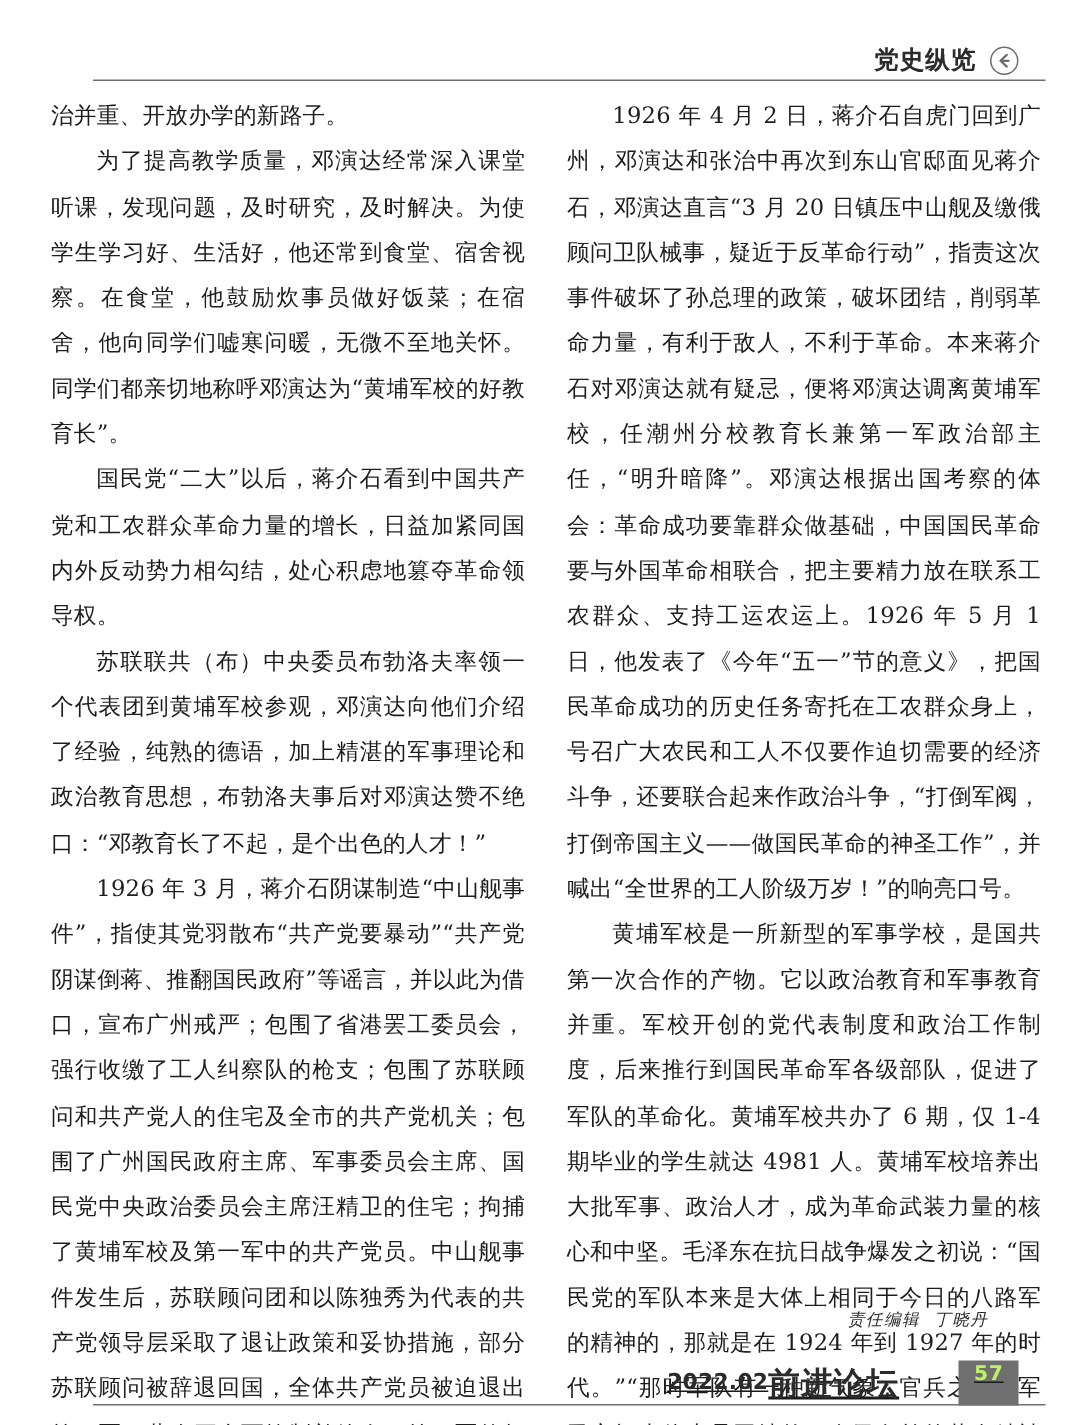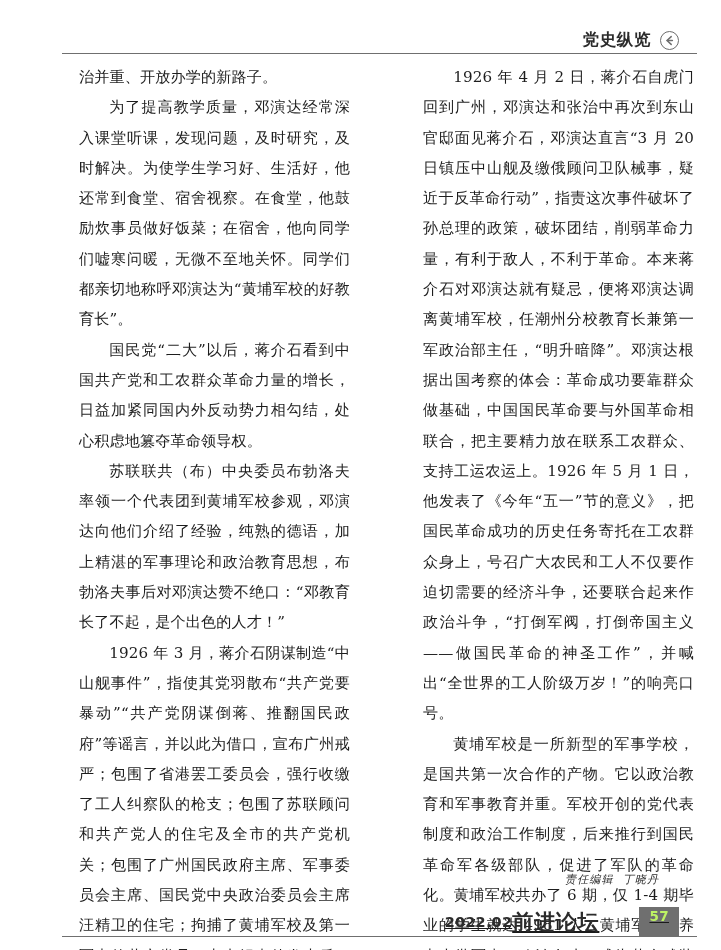--- a/index.html
+++ b/index.html
@@ -74,21 +74,20 @@
     left: 34px;
     top: 62px;
     width: 660px;
     height: 790px;
     display: flex;
     gap: 28px;
   }
   .col {
     width: 316px;
     box-sizing: border-box;
-    margin-left: 45px;
   }
   .col p {
     margin: 0;
     font-size: 15.1px;
     line-height: 30.3px;
     text-align: justify;
     text-justify: inter-ideograph;
     text-indent: 2em;
     letter-spacing: 0.15px;
     color: #1d1d1d;

